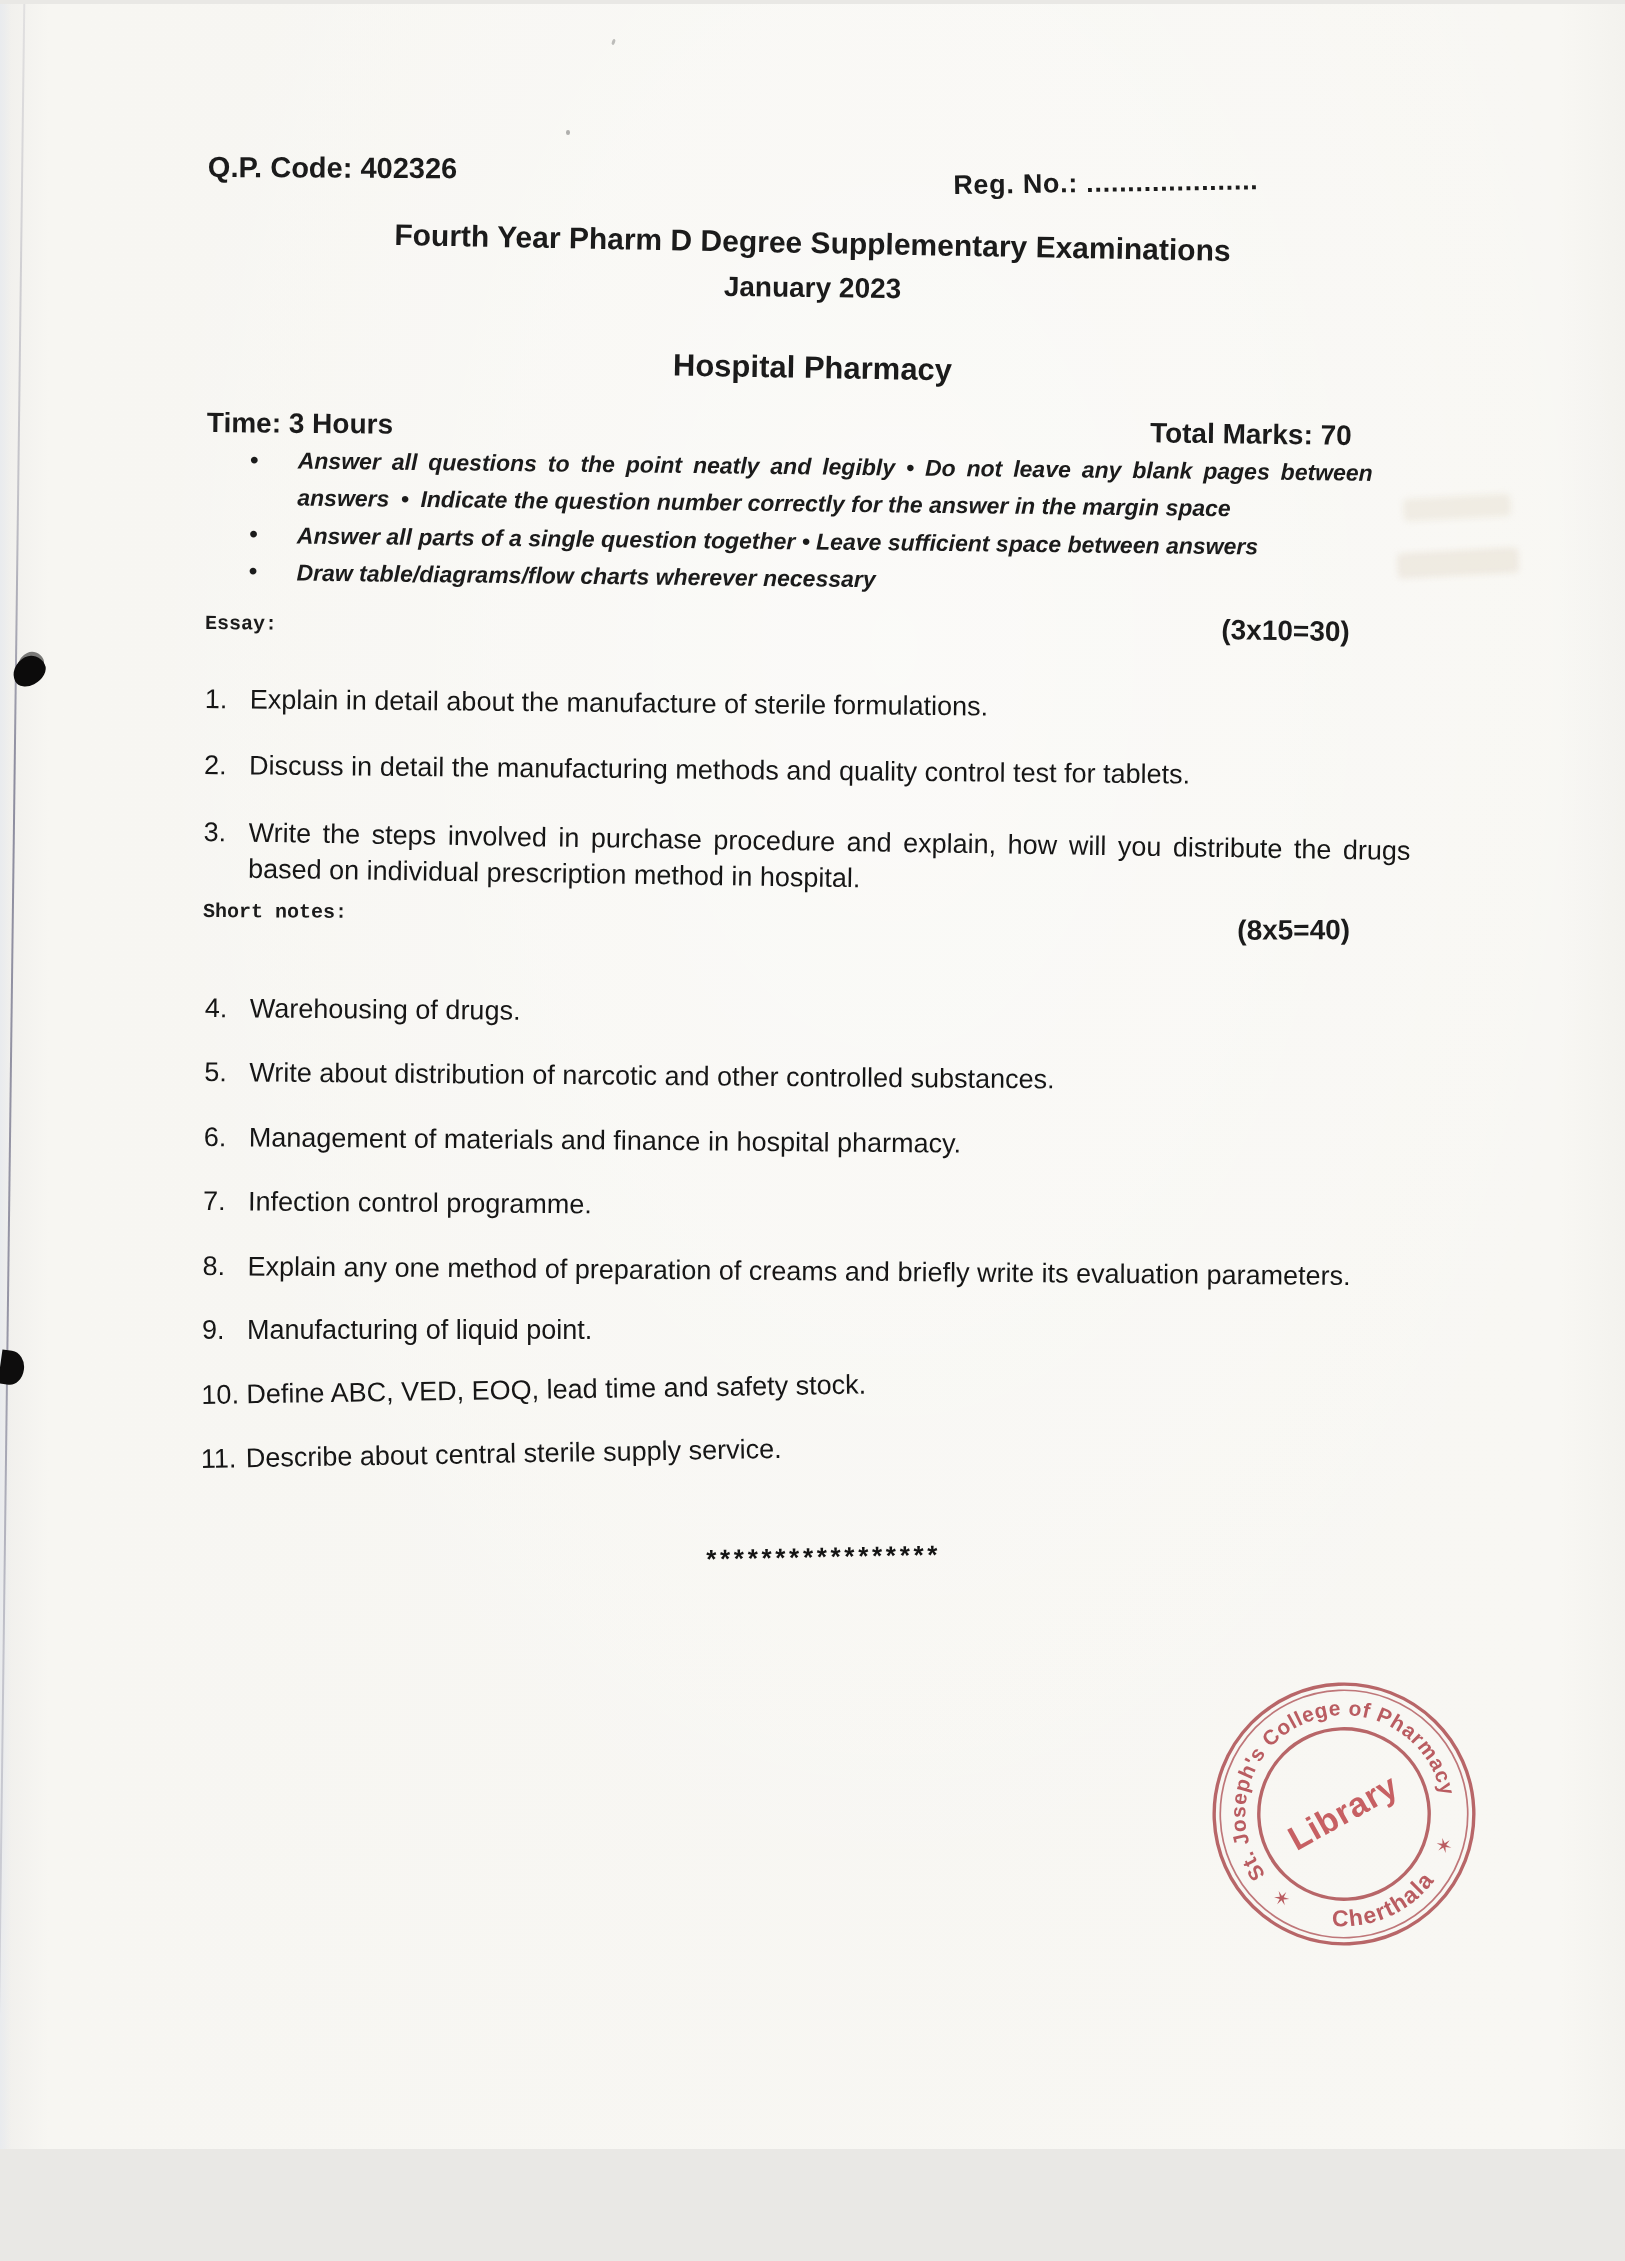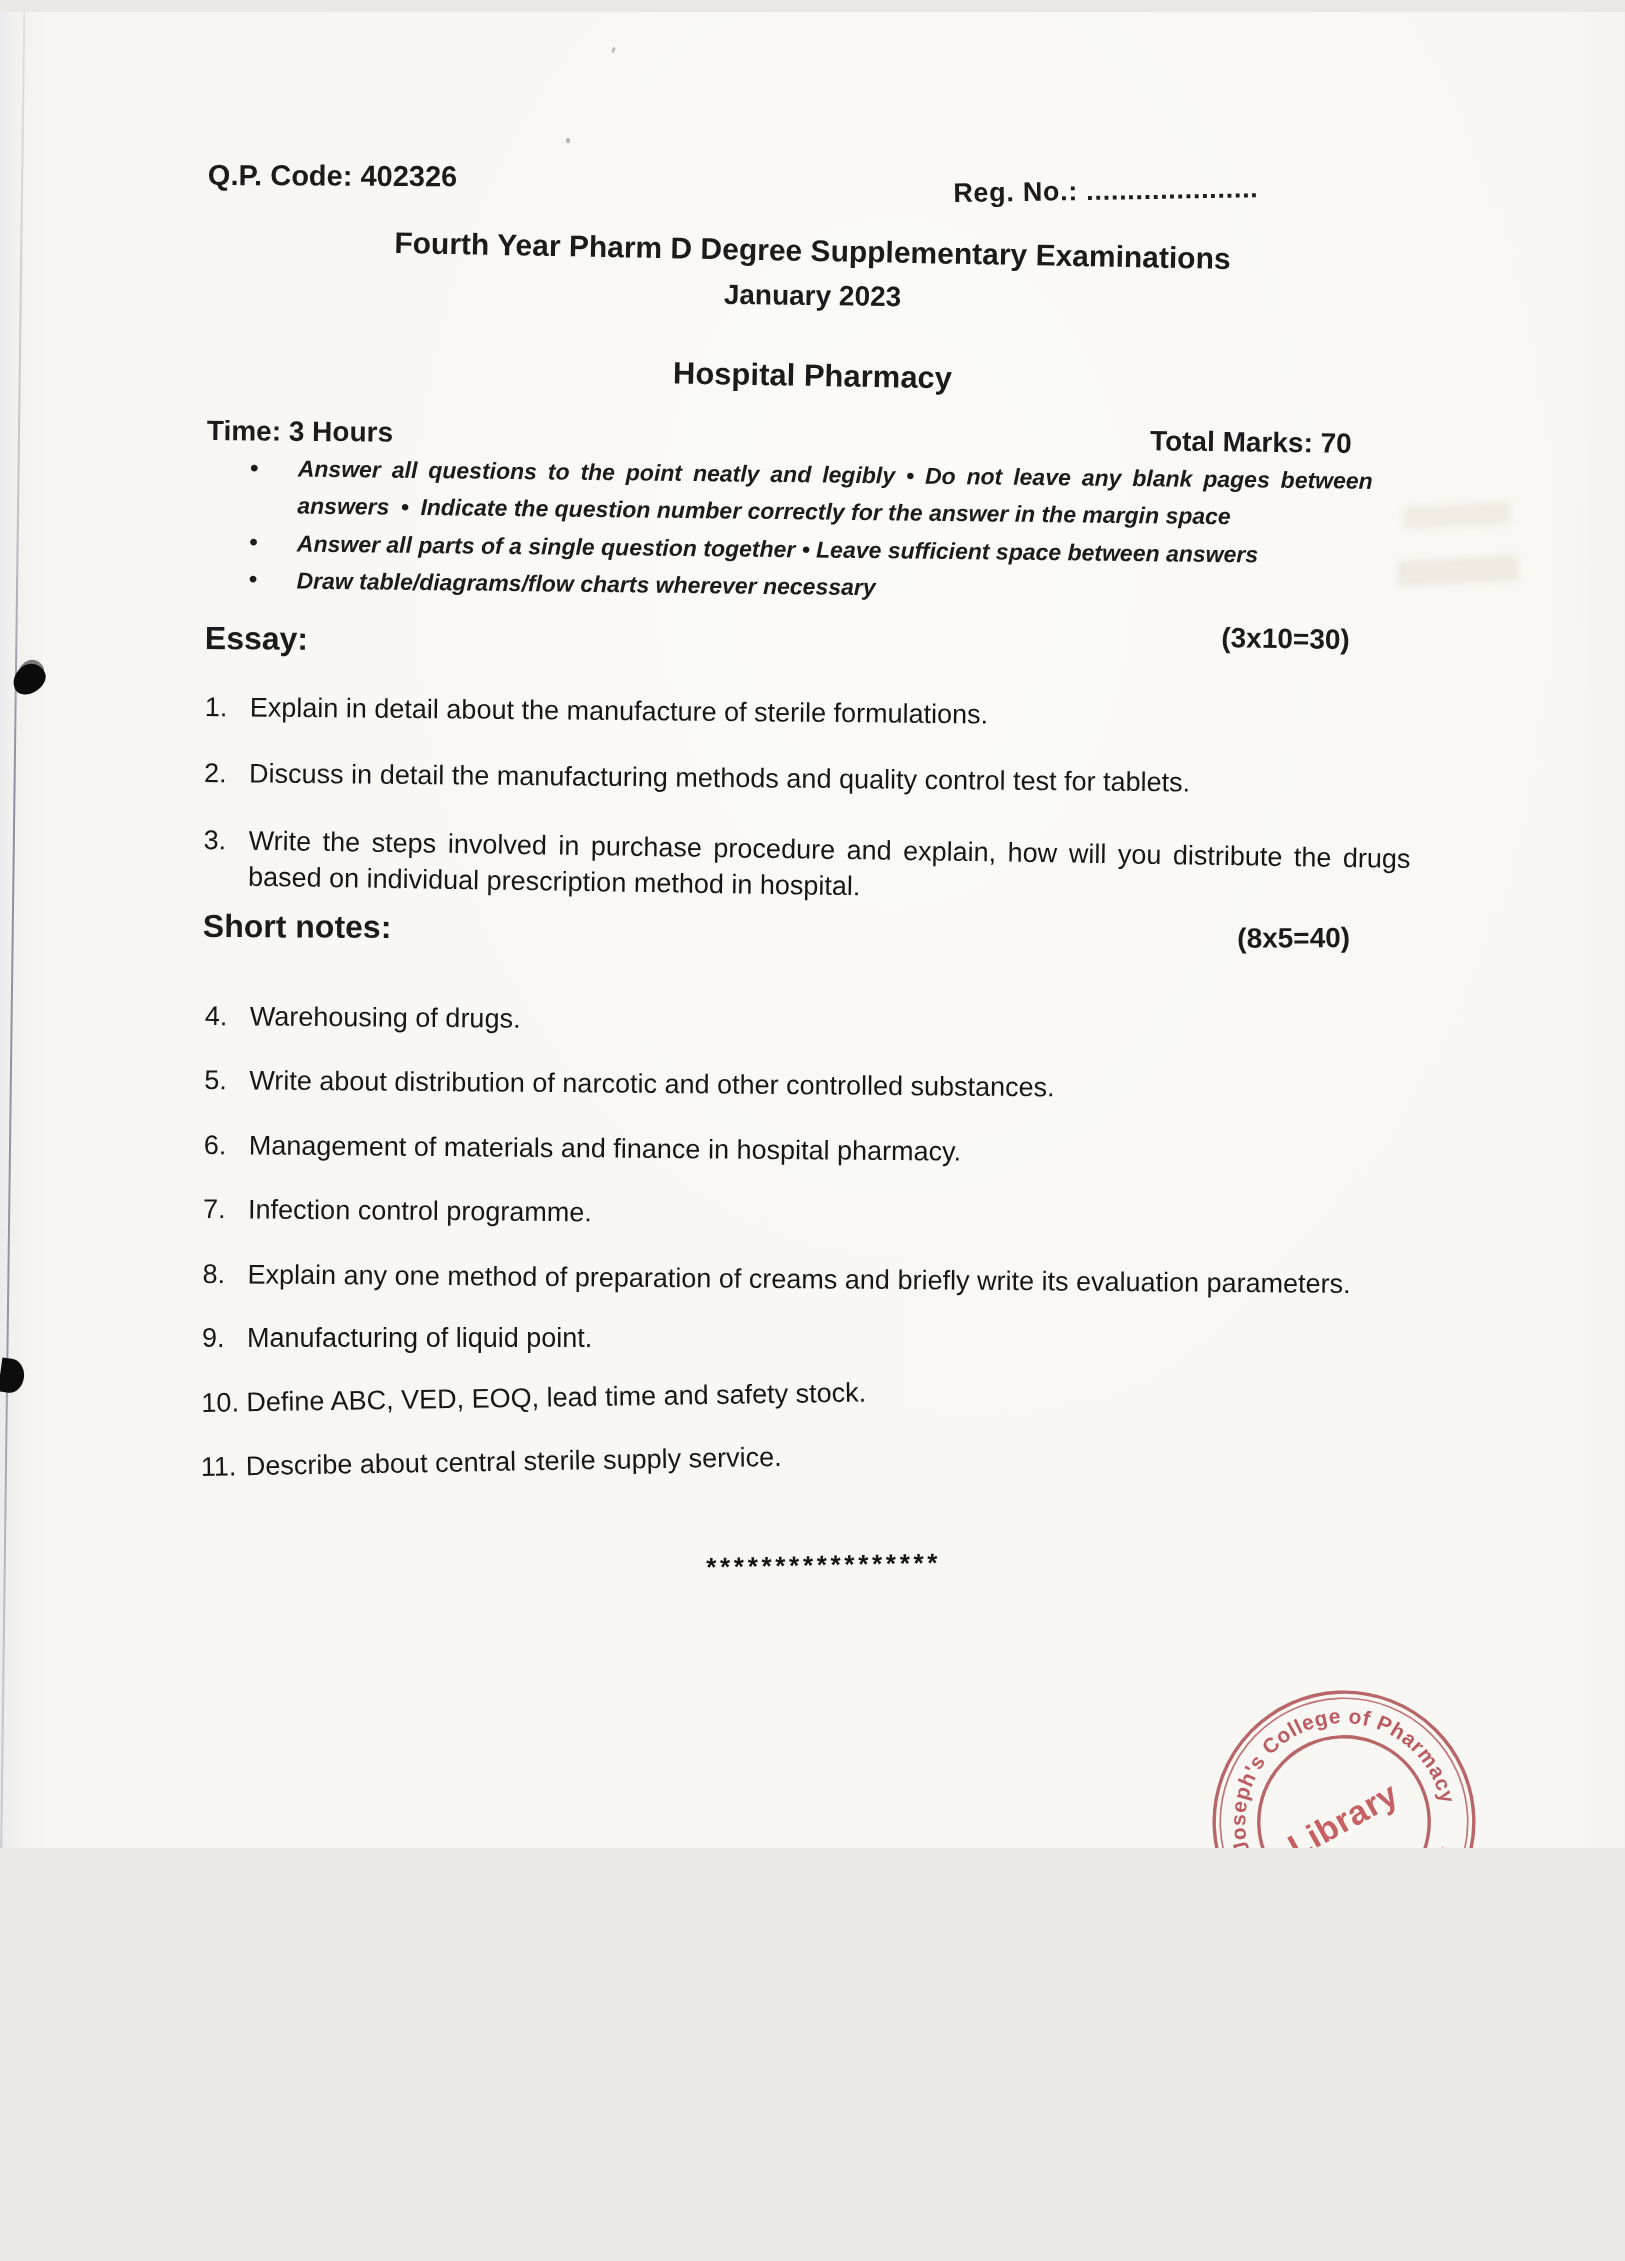--- a/index.html
+++ b/index.html
@@ -1,19 +1,19 @@
 <!DOCTYPE html>
 <html style="font-size:10.8px"><head>
 <meta charset="utf-8">
 <style>
   html,body{margin:0;padding:0;background:#e9e8e5;}
   .page{
     position:relative;
-    width:1625px;height:1836px;
-    margin:12px auto;
+    width:1625px;height:2145px;
+    margin:4px auto;
     overflow:hidden;
     background:
       radial-gradient(ellipse at 55% 30%, rgba(255,255,255,.45), rgba(255,255,255,0) 62%),
       linear-gradient(90deg,#f0efec 0%,#f7f6f2 3%,#f8f7f3 96%,#f3f2ee 100%),
       #f6f5f1;
     color:#1b1b1b;
     font-family:"Liberation Sans","DejaVu Sans",sans-serif;
   }
   .abs{position:absolute;}
   
@@ -46,21 +46,21 @@
   .subject{left:0;top:346px;width:1625px;text-align:center;font-size:31px;font-weight:bold;
     transform:rotate(1.0deg);}
   .time{left:207px;top:403px;font-size:28px;font-weight:bold;transform:rotate(0.5deg);transform-origin:left top;}
   .totalmarks{left:1041px;top:416px;width:311px;text-align:right;font-size:28px;font-weight:bold;
     transform:rotate(0.8deg);transform-origin:right top;}
   ul.instructions{left:245px;top:438px;width:1128px;margin:0;padding:0;list-style:none;
     font-size:23px;font-weight:bold;font-style:italic;line-height:1.62;text-align:justify;
     transform:rotate(0.65deg);transform-origin:left top;}
   ul.instructions li{position:relative;padding-left:53px;margin:0;}
   ul.instructions li::before{content:"•";position:absolute;left:5.4px;top:-1.4px;font-size:24px;font-style:normal;}
-  .sec-head{font-size:32px;font-weight:bold;}
+  .sec-head{font-size:20px;font-weight:bold;font-family:Liberation Mono, monospace;}
   .essay-head{left:205px;top:608px;transform:rotate(0.4deg);transform-origin:left top;}
   .essay-marks{left:1080px;top:612px;width:270px;text-align:right;font-size:28px;font-weight:bold;
     transform:rotate(0.8deg);transform-origin:right top;}
   .sn-head{left:203px;top:896px;transform:rotate(0.3deg);transform-origin:left top;}
   .sn-marks{left:1080px;top:910px;width:270px;text-align:right;font-size:28px;font-weight:bold;
     transform:rotate(-0.4deg);transform-origin:right top;}
   ol.qlist{margin:0;padding:0;list-style:none;font-size:27px;line-height:1.35;color:#161616;}
   ol.qlist li{display:flex;align-items:flex-start;transform-origin:left center;}
   ol.qlist .qnum{flex:none;width:45px;}
   ol.qlist .qtext{flex:1;text-align:justify;}

